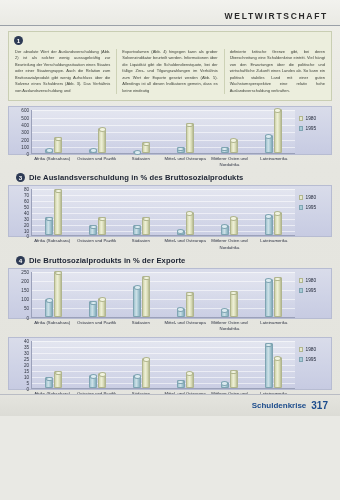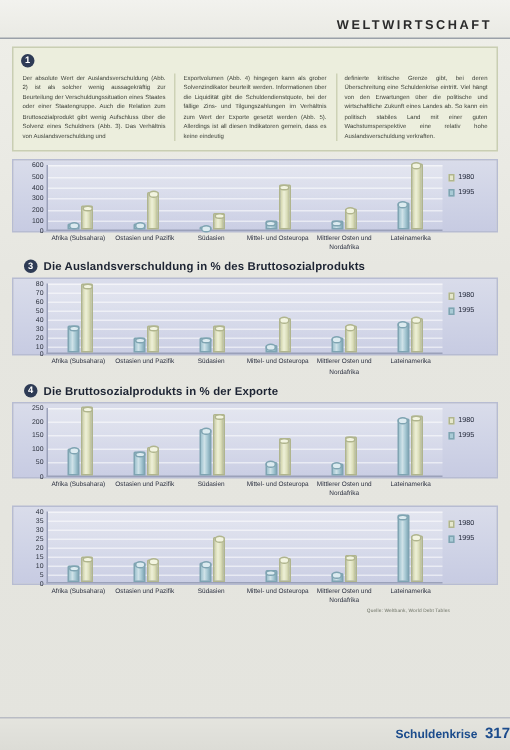--- a/index.html
+++ b/index.html
@@ -4,21 +4,21 @@
 <style>
   * { box-sizing: border-box; margin: 0; padding: 0; }
   html, body {
     width: 340px; height: 500px;
     font-family: "Liberation Sans", sans-serif;
     background: #e9e9e4;
     overflow: hidden;
   }
   .page {
     position: relative;
-    width: 340px; height: 500px;
+    width: 340px; height: 416px;
     background: linear-gradient(180deg,#efefe9 0%,#e6e6e0 40%,#e4e4de 100%);
     padding: 0;
   }
   
   .header {
     height: 26px;
     display: flex;
     align-items: flex-end;
     justify-content: flex-end;
     padding: 0 12px 4px 0;
@@ -180,20 +180,21 @@
     margin: 2px 40px 0 0;
     letter-spacing: .1px;
   }
   .footer {
     position: absolute;
     left: 0; right: 0; bottom: 0;
     height: 22px;
     display: flex;
     align-items: center;
     justify-content: flex-end;
+    padding-right: 12px;
     gap: 5px;
     border-top: 1px solid #b9bcc4;
     background: linear-gradient(180deg,#e4e4de,#dcdcd6);
   }
   .footer-label { font-size: 8px; font-weight: bold; color: #1c4c8c; }
   .footer-page  { font-size: 10px; font-weight: bold; color: #1c4c8c; }
 </style>
 </head>
 <body>
 

